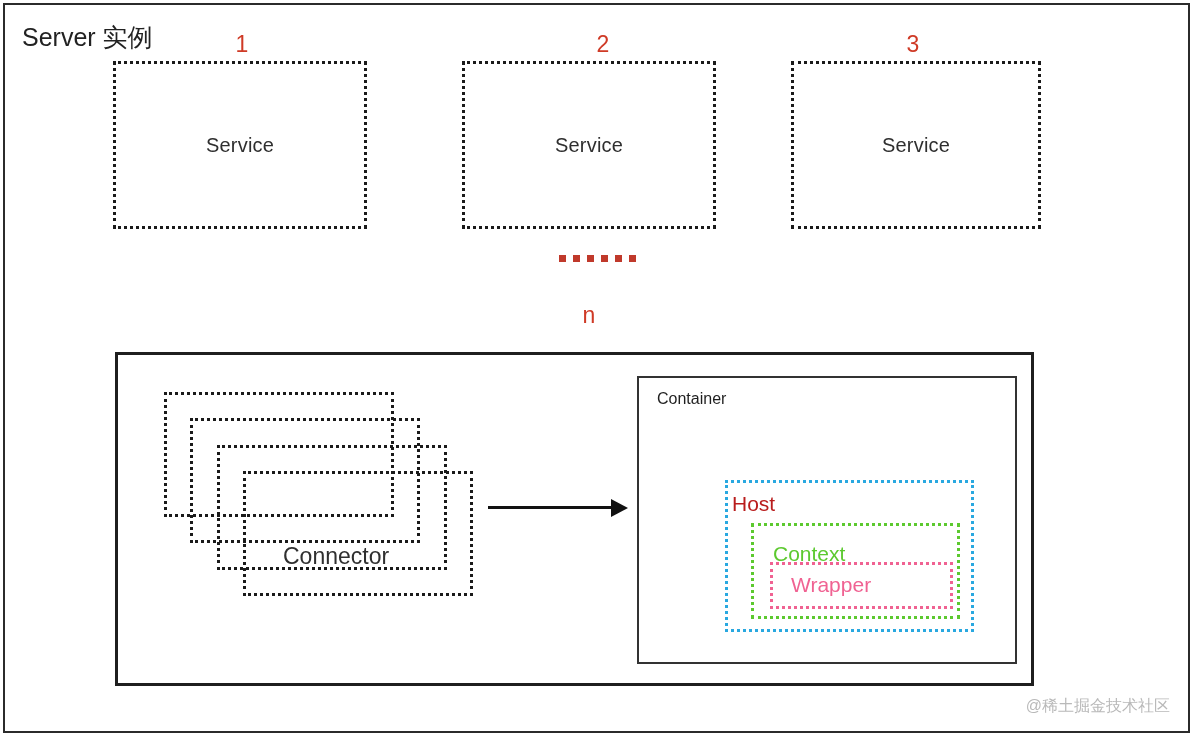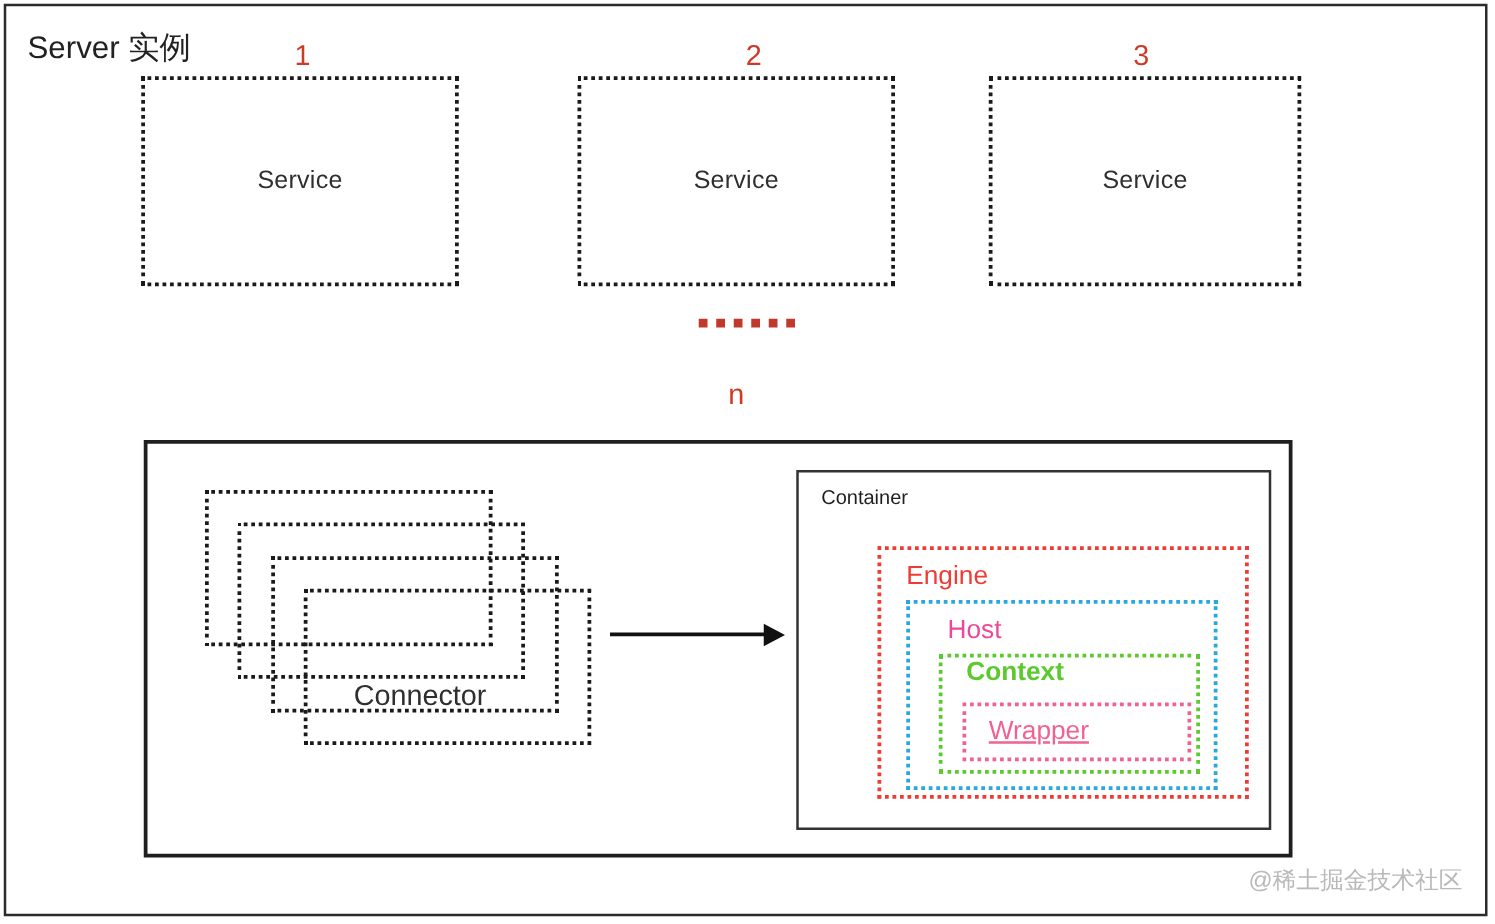--- a/index.html
+++ b/index.html
@@ -148,21 +148,21 @@
   .nest-label {
     position: absolute;
     font-size: 21px;
     font-family: "Liberation Sans", sans-serif;
     white-space: nowrap;
   }
   .watermark {
     position: absolute;
     right: 18px;
     bottom: 14px;
-    font-size: 19px;
+    font-size: 16px;
     color: #b9b9b9;
     font-family: "Liberation Sans", sans-serif;
     white-space: nowrap;
   }
 </style>
 </head>
 <body>
 
 <div id="canvas">
   <div class="outer-frame">
@@ -203,34 +203,31 @@
       <div class="connector-box" style="left:125px; top:116px; width:230px; height:125px;"></div>
       <div class="connector-label" style="left:165px; top:188px;">Connector</div>
 
       <div class="arrow-line" style="left: 370px; top: 151px; width: 125px; background: rgb(17, 17, 17);"></div>
       <div class="arrow-head" style="left: 493px; top: 144px; border-left-color: rgb(17, 17, 17);"></div>
 
       <div class="container-box" style="left: 519px; top: 21px; width: 380px; height: 288px; border-color: rgb(51, 51, 51);">
 
         <div class="container-label" style="left:18px; top:12px;">Container</div>
 
-        <div class="nest-box" id="nest-engine" style="left: 63px; top: 59px; width: 297px; height: 202px; border: 3px dotted rgb(238, 59, 51);">
-          <div class="nest-label" id="label-engine" style="left: 20px; top: 9px; color: rgb(238, 59, 51);">Engine</div>
+
+        <div class="nest-box" id="nest-host" style="left: 86px; top: 102px; width: 249px; height: 152px; border: 3px dotted rgb(41, 168, 224);">
+          <div class="nest-label" id="label-host" style="left: 4px; top: 9px; color: #b91c1c;">Host</div>
         </div>
 
-        <div class="nest-box" id="nest-host" style="left: 86px; top: 102px; width: 249px; height: 152px; border: 3px dotted rgb(41, 168, 224);">
-          <div class="nest-label" id="label-host" style="left: 30px; top: 9px; color: #ec4899;">Host</div>
+        <div class="nest-box" id="nest-context" style="left: 112px; top: 145px; width: 209px; height: 96px; border: 3px dotted rgb(92, 201, 47);">
+          <div class="nest-label" id="label-context" style="left: 19px; top: 16px; color: rgb(92, 201, 47);">Context</div>
         </div>
 
-        <div class="nest-box" id="nest-context" style="left: 112px; top: 145px; width: 209px; height: 96px; border: 3px dotted rgb(92, 201, 47);">
-          <div class="nest-label" id="label-context" style="left: 19px; top: 0; color: rgb(92, 201, 47); font-weight: bold;">Context</div>
-        </div>
-
         <div class="nest-box" id="nest-wrapper" style="left: 131px; top: 184px; width: 183px; height: 47px; border: 3px dotted rgb(240, 98, 146);">
-          <div class="nest-label" id="label-wrapper" style="left: 18px; top: 8px; color: rgb(240, 98, 146); text-decoration: underline;">Wrapper</div>
+          <div class="nest-label" id="label-wrapper" style="left: 18px; top: 8px; color: rgb(240, 98, 146);">Wrapper</div>
         </div>
 
       </div>
     </div>
 
     <div class="watermark">@稀土掘金技术社区</div>
 
   </div>
 </div>
 

